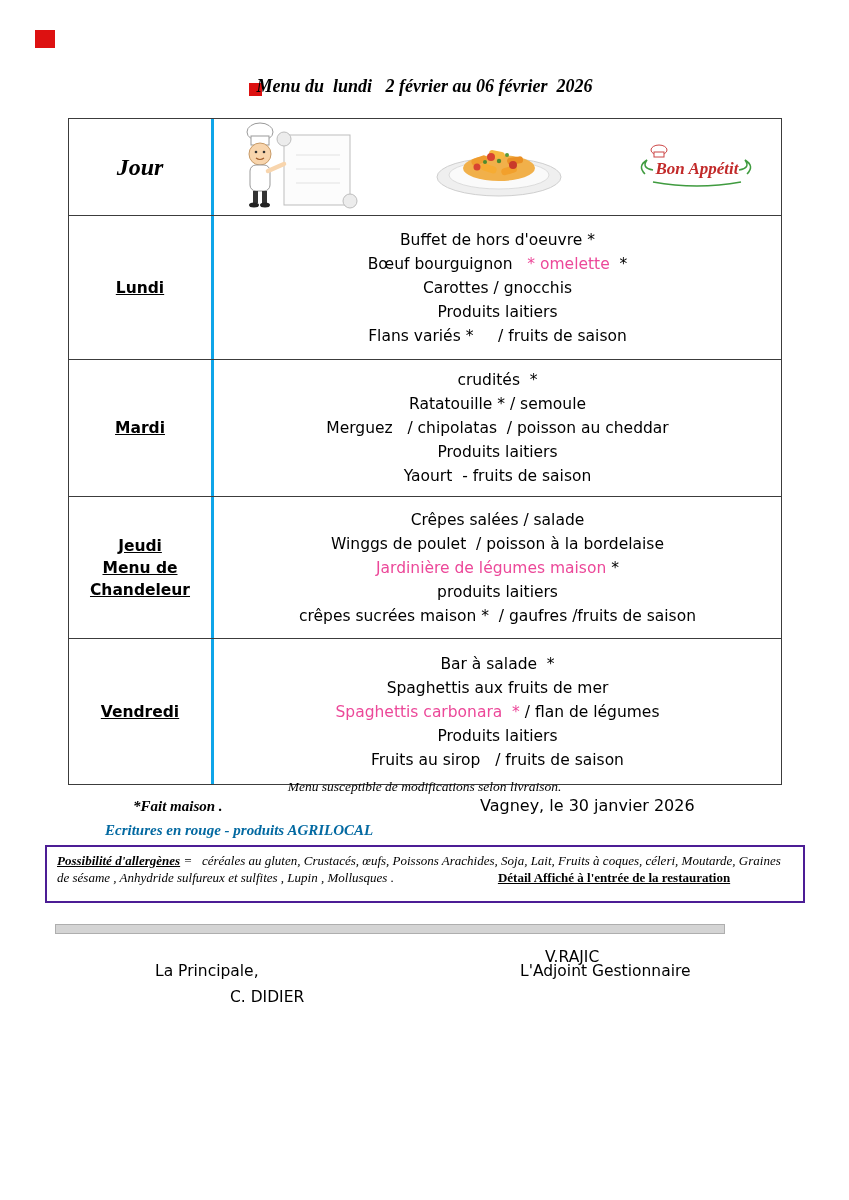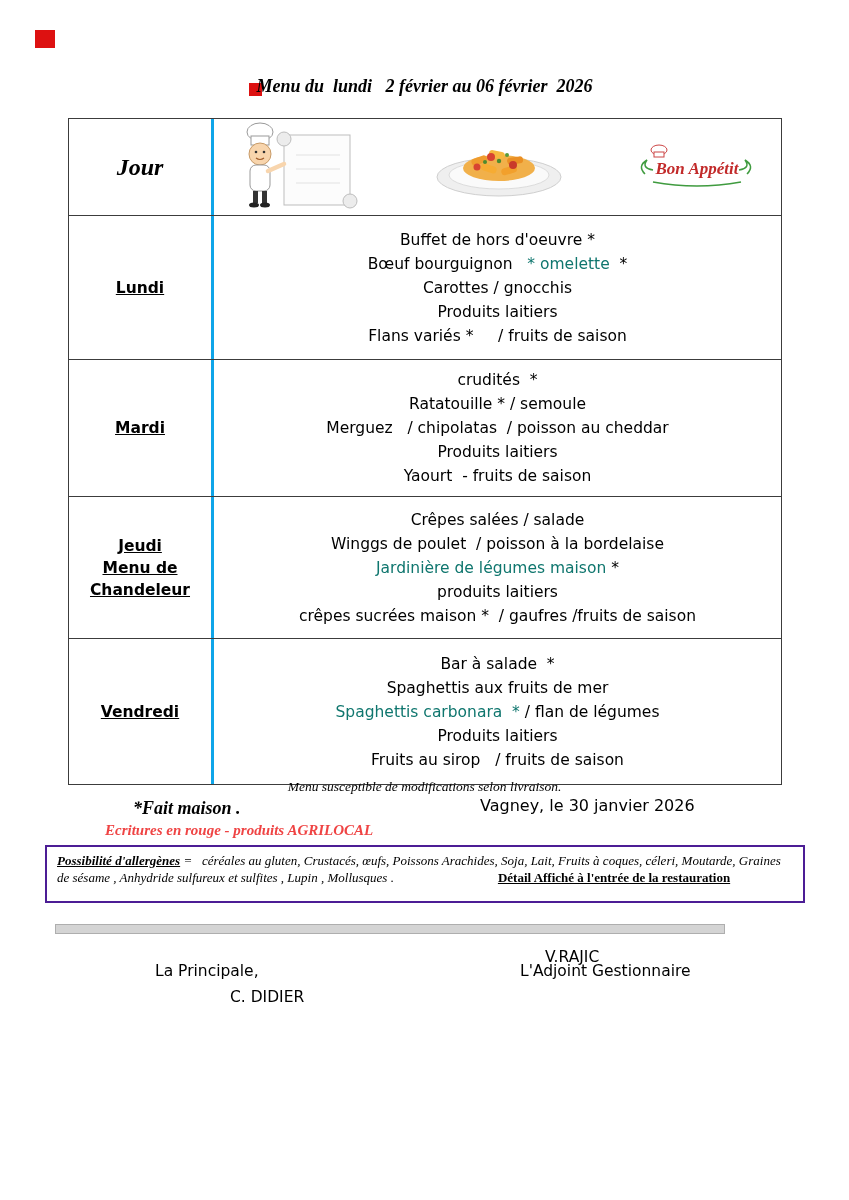--- a/index.html
+++ b/index.html
@@ -30,34 +30,34 @@
     padding:4px;
   }
   .jour {
     font-family:"Liberation Serif", serif; font-weight:bold; font-style:italic;
     font-size:24px;
   }
   .header-content { display:flex; align-items:center; justify-content:space-between; padding:2px 24px; }
   .day-label { font-weight:bold; text-decoration:underline; font-size:15.5px; line-height:22px; text-align:center; }
   .menu-cell { display:flex; flex-direction:column; justify-content:center; align-items:center; padding:8px 6px; }
   .menu-line { font-size:15.5px; line-height:24px; text-align:center; white-space:pre-wrap; }
-  .menu-line .red { color:#0f766e; }
+  .menu-line .red { color:#ec4899; }
   .r0 { min-height:144px; } .r1 { min-height:131px; } .r2 { min-height:142px; } .r3 { min-height:146px; }
 
   .note {
     position:absolute; top:779px; left:0; right:0; text-align:center;
     font-family:"Liberation Serif", serif; font-style:italic; font-size:13.5px;
   }
   .fait {
     position:absolute; left:133px; top:798px;
-    font-family:"Liberation Serif", serif; font-style:italic; font-weight:bold; font-size:18px;
+    font-family:"Liberation Serif", serif; font-style:italic; font-weight:bold; font-size:15px;
   }
   .place-date { position:absolute; left:480px; top:796px; font-size:16px; }
   .agrilocal {
-    position:absolute; left:105px; top:822px; color:#ef4444;
+    position:absolute; left:105px; top:822px; color:#0369a1;
     font-family:"Liberation Serif", serif; font-style:italic; font-weight:bold; font-size:15px;
   }
   .allergen-box {
     position:absolute; left:45px; top:845px; width:760px; min-height:58px;
     border:2px solid #4c1d95; padding:5px 10px 7px 10px;
     font-family:"Liberation Serif", serif; font-size:13px; font-style:italic; line-height:17px;
   }
   .allergen-box span { white-space:pre-wrap; }
   .alg-title { font-weight:bold; text-decoration:underline; }
   .alg-detail { font-weight:bold; text-decoration:underline; font-style:normal; }

